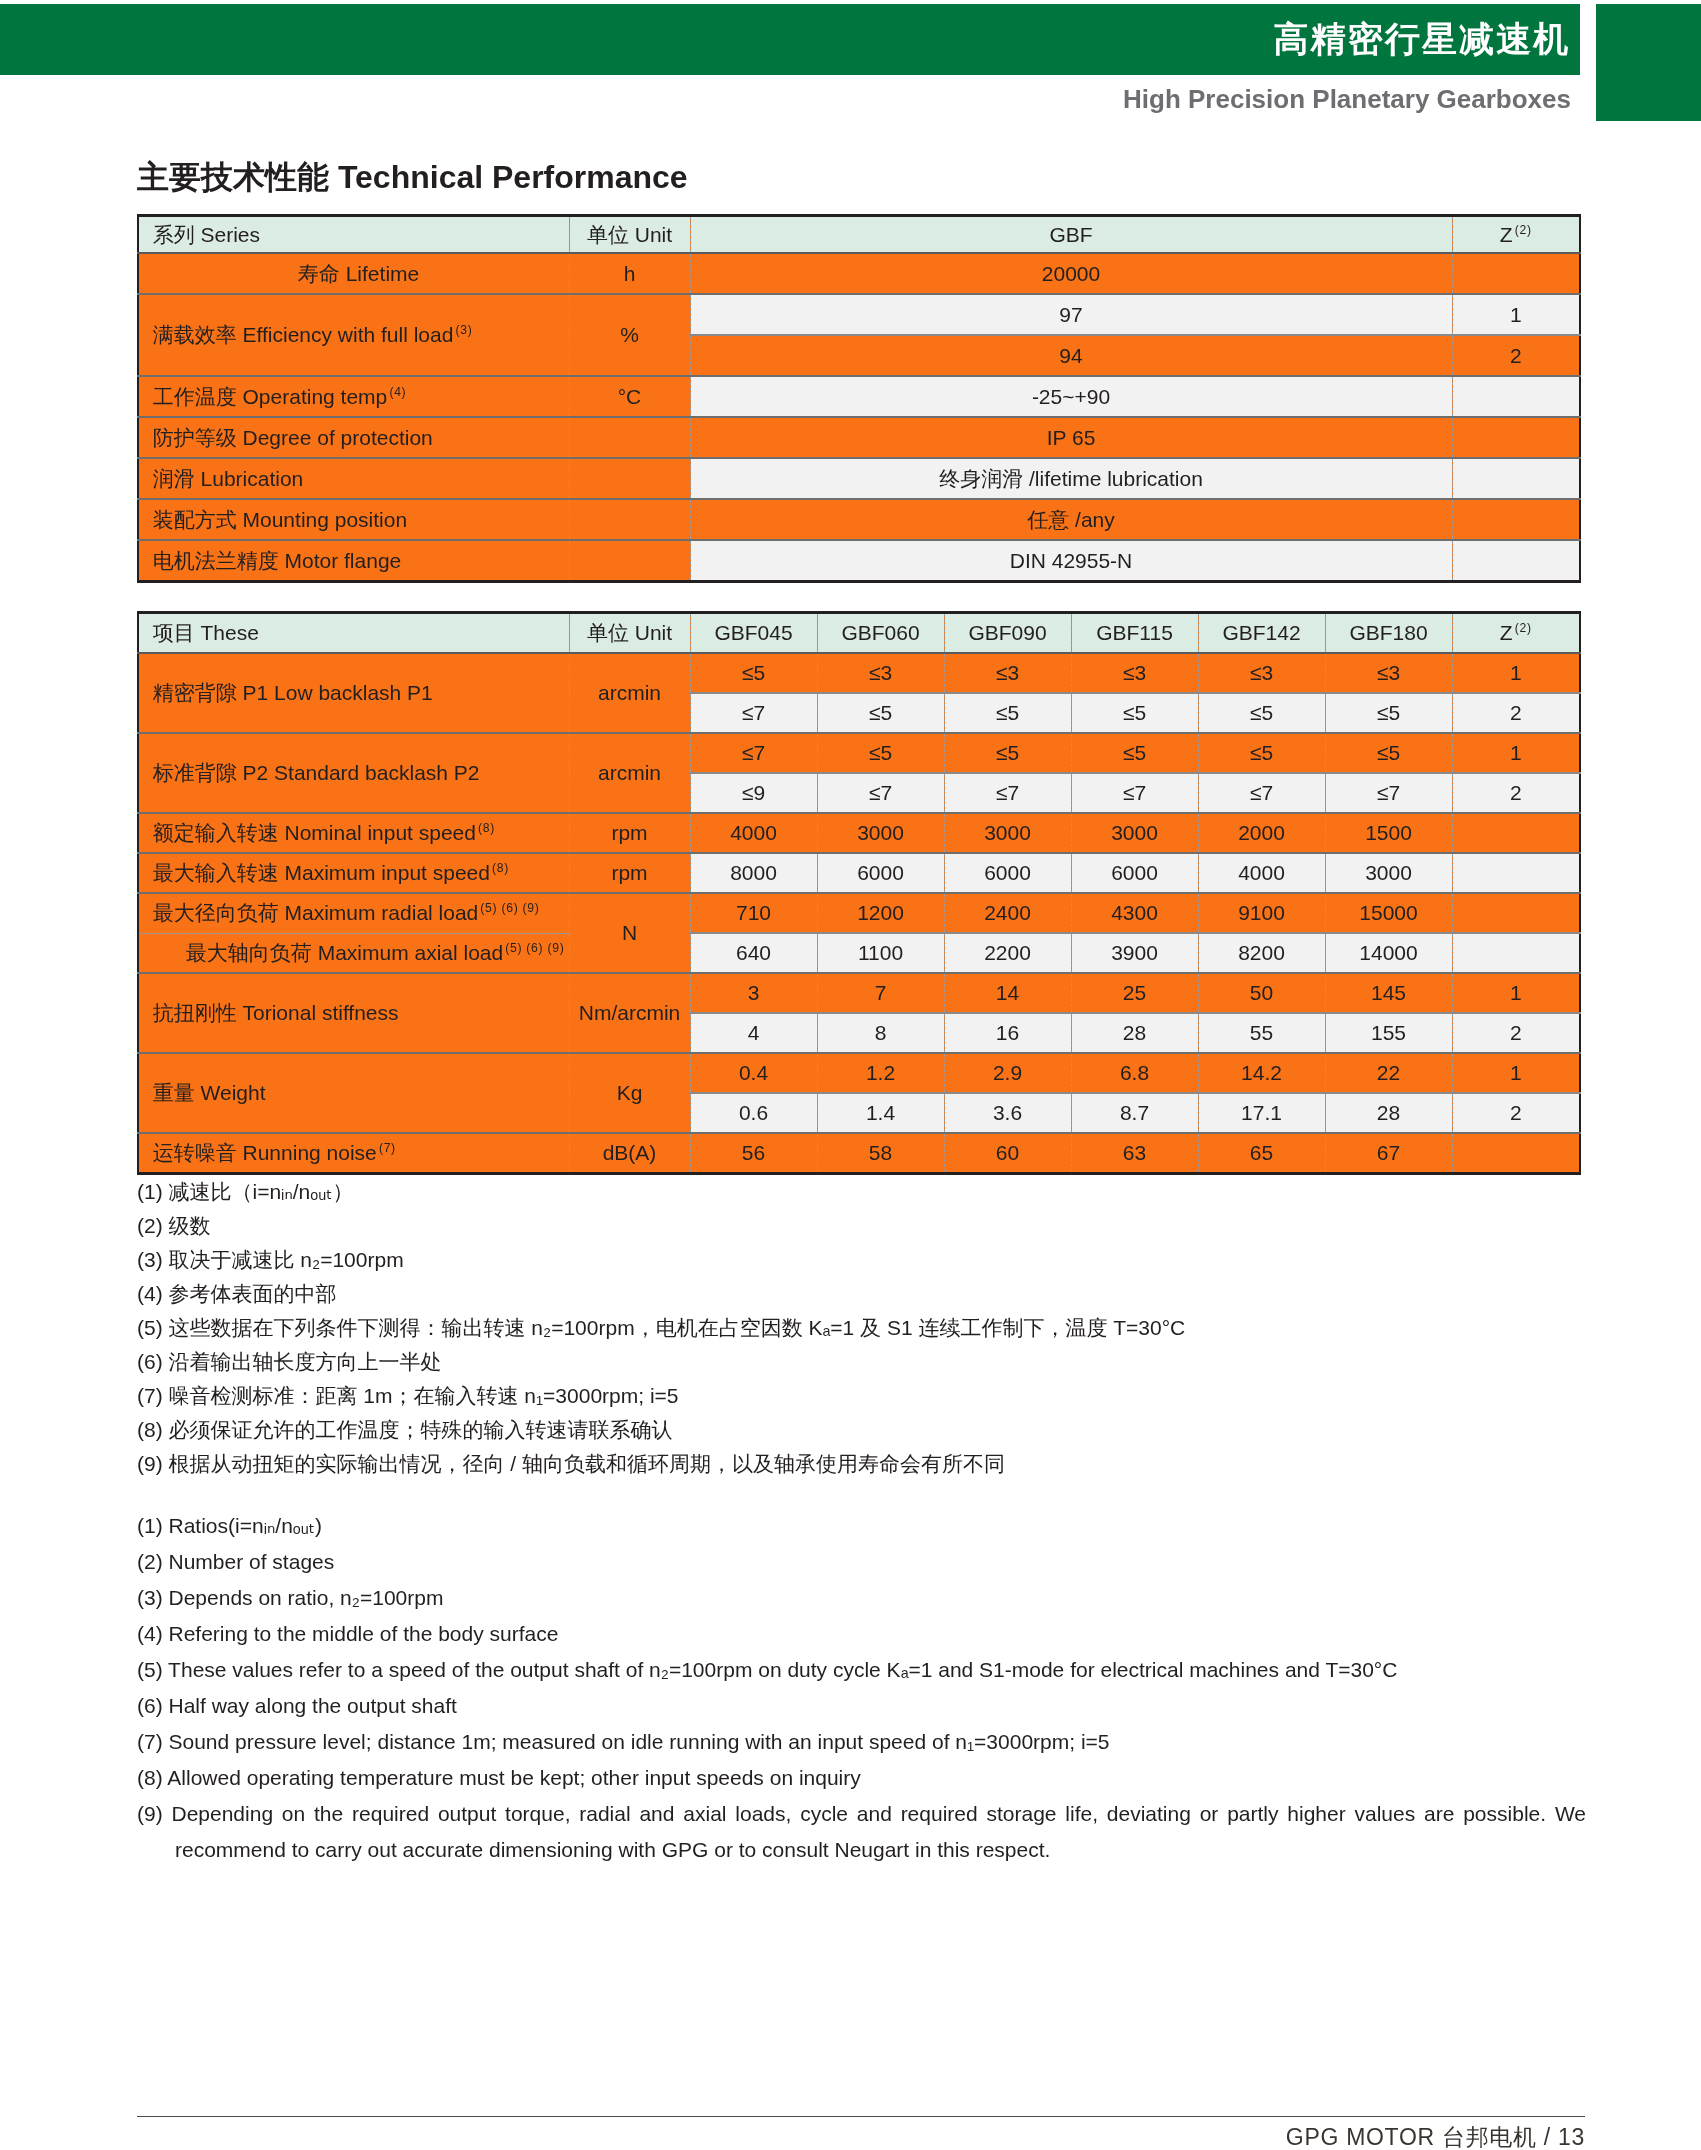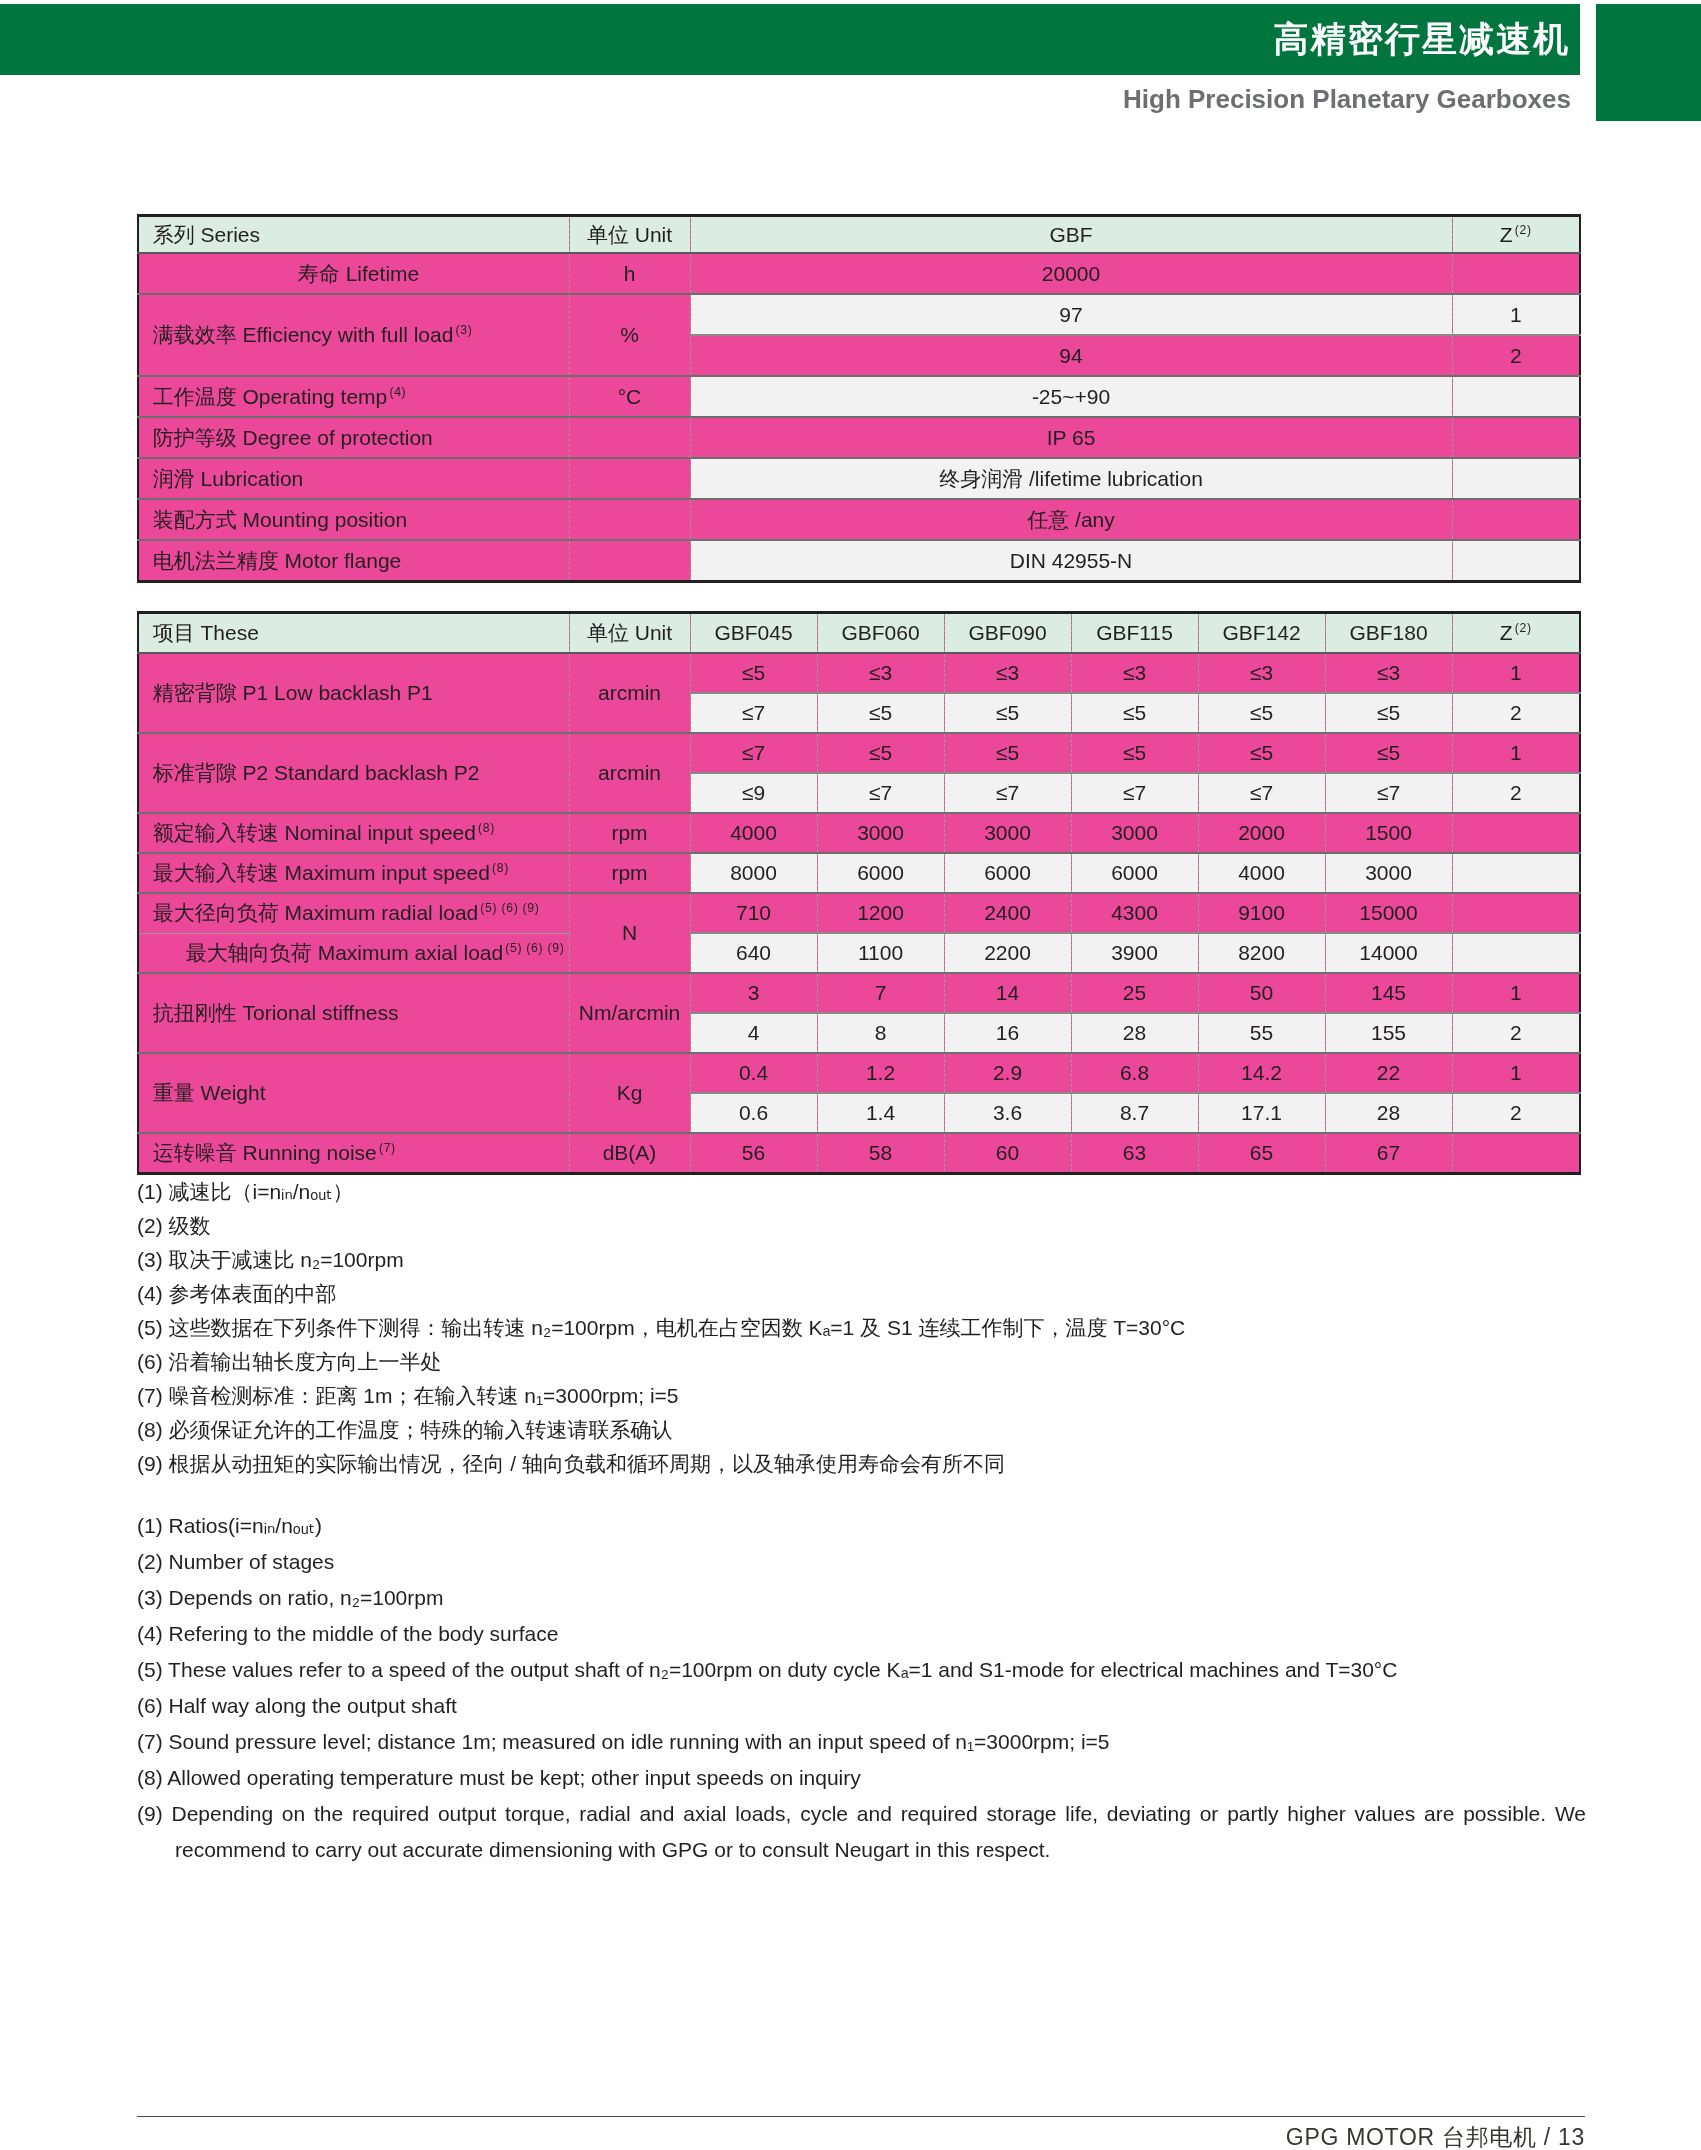--- a/index.html
+++ b/index.html
@@ -17,21 +17,21 @@
     color:#ffffff; font-size:35px; font-weight:bold; letter-spacing:2.1px; padding-right:9.6px;
   }
   .accent-bar { position:absolute; right:0; top:4.1px; width:106px; height:117px; background:var(--green,#00753D); }
   .subtitle {
     position:absolute; left:0; top:84px; width:1571px; text-align:right;
     font-size:26px; font-weight:bold; color:var(--gray,#6D6E71);
   }
   .section-title { position:absolute; left:137px; top:156px; margin:0; font-size:32px; font-weight:bold; }
   
   .spec-table {
-    position:absolute; border-collapse:collapse; table-layout:fixed; background:#ec4899;
+    position:absolute; border-collapse:collapse; table-layout:fixed; background:#f97316;
     border:2.1px solid #231F20; border-top-width:3.4px; border-bottom-width:3.4px; font-size:21px;
   }
   .t1 { left:137px; top:214px; width:1442px; }
   .t2 { left:137px; top:611px; width:1442px; }
   .spec-table th, .spec-table td {
     border-right:1.4px dashed #9A9A9A; text-align:center; vertical-align:middle; padding:0 4.1px;
     font-weight:normal; overflow:hidden; white-space:nowrap;
   }
   .spec-table th:last-child, .spec-table td:last-child { border-right:none; }
   .spec-table th { background:var(--mint,#DBECE3); border-bottom:2.1px solid #5A5A5A; }
@@ -61,20 +61,21 @@
 </head>
 <body>
 
 <div class="page">
   <div class="banner">
     <span class="banner-title">高精密行星减速机</span>
   </div>
   <div class="accent-bar"></div>
   <div class="subtitle">High Precision Planetary Gearboxes</div>
 
+  <h1 class="section-title">主要技术性能 Technical Performance</h1>
 
   <table id="table1" class="spec-table t1">
       <colgroup>
         <col style="width: 431px;">
         <col style="width: 121px;">
         <col style="width: 762px;">
         <col style="width: 128px;">
       </colgroup>
       <thead>
         <tr>

